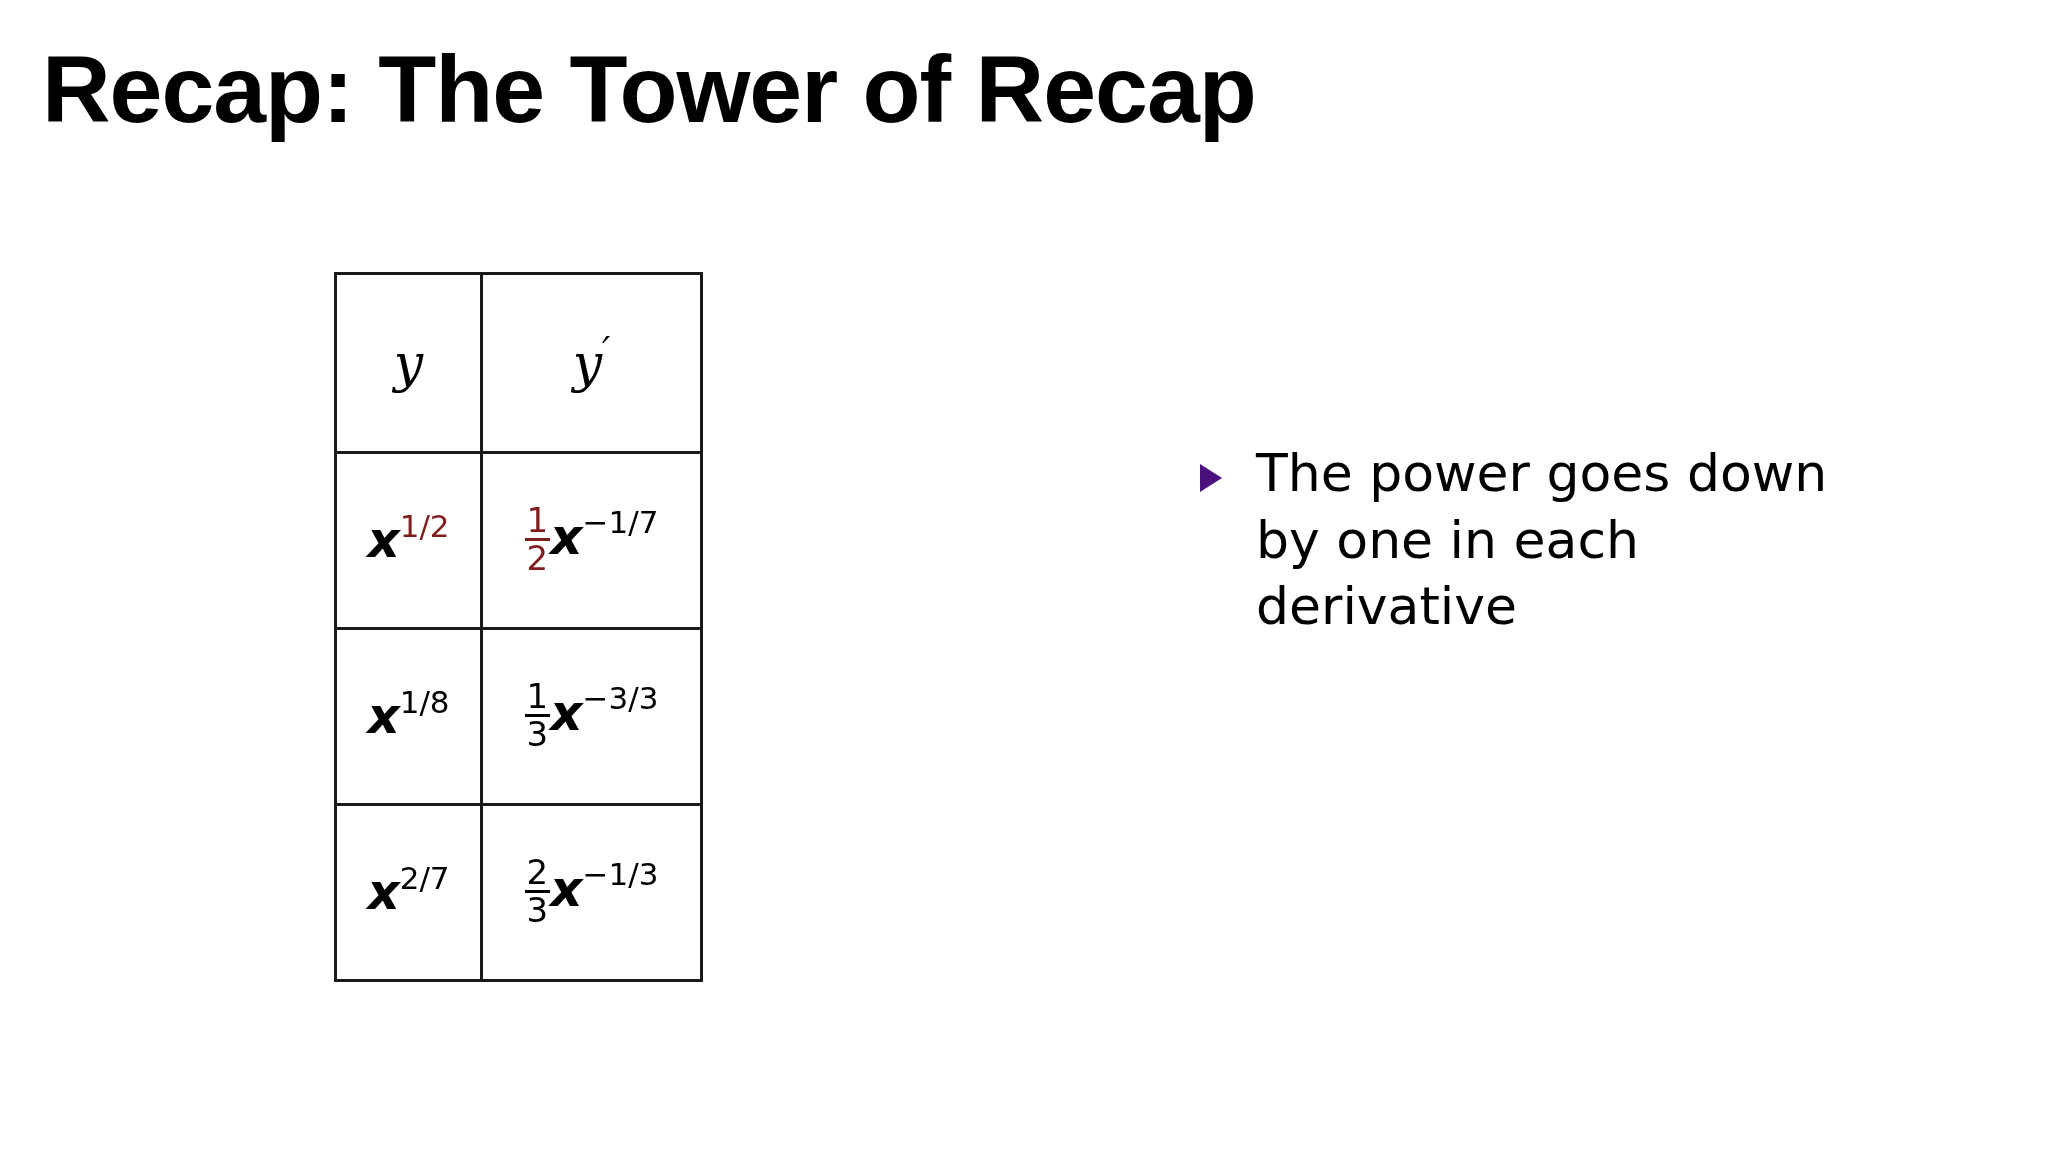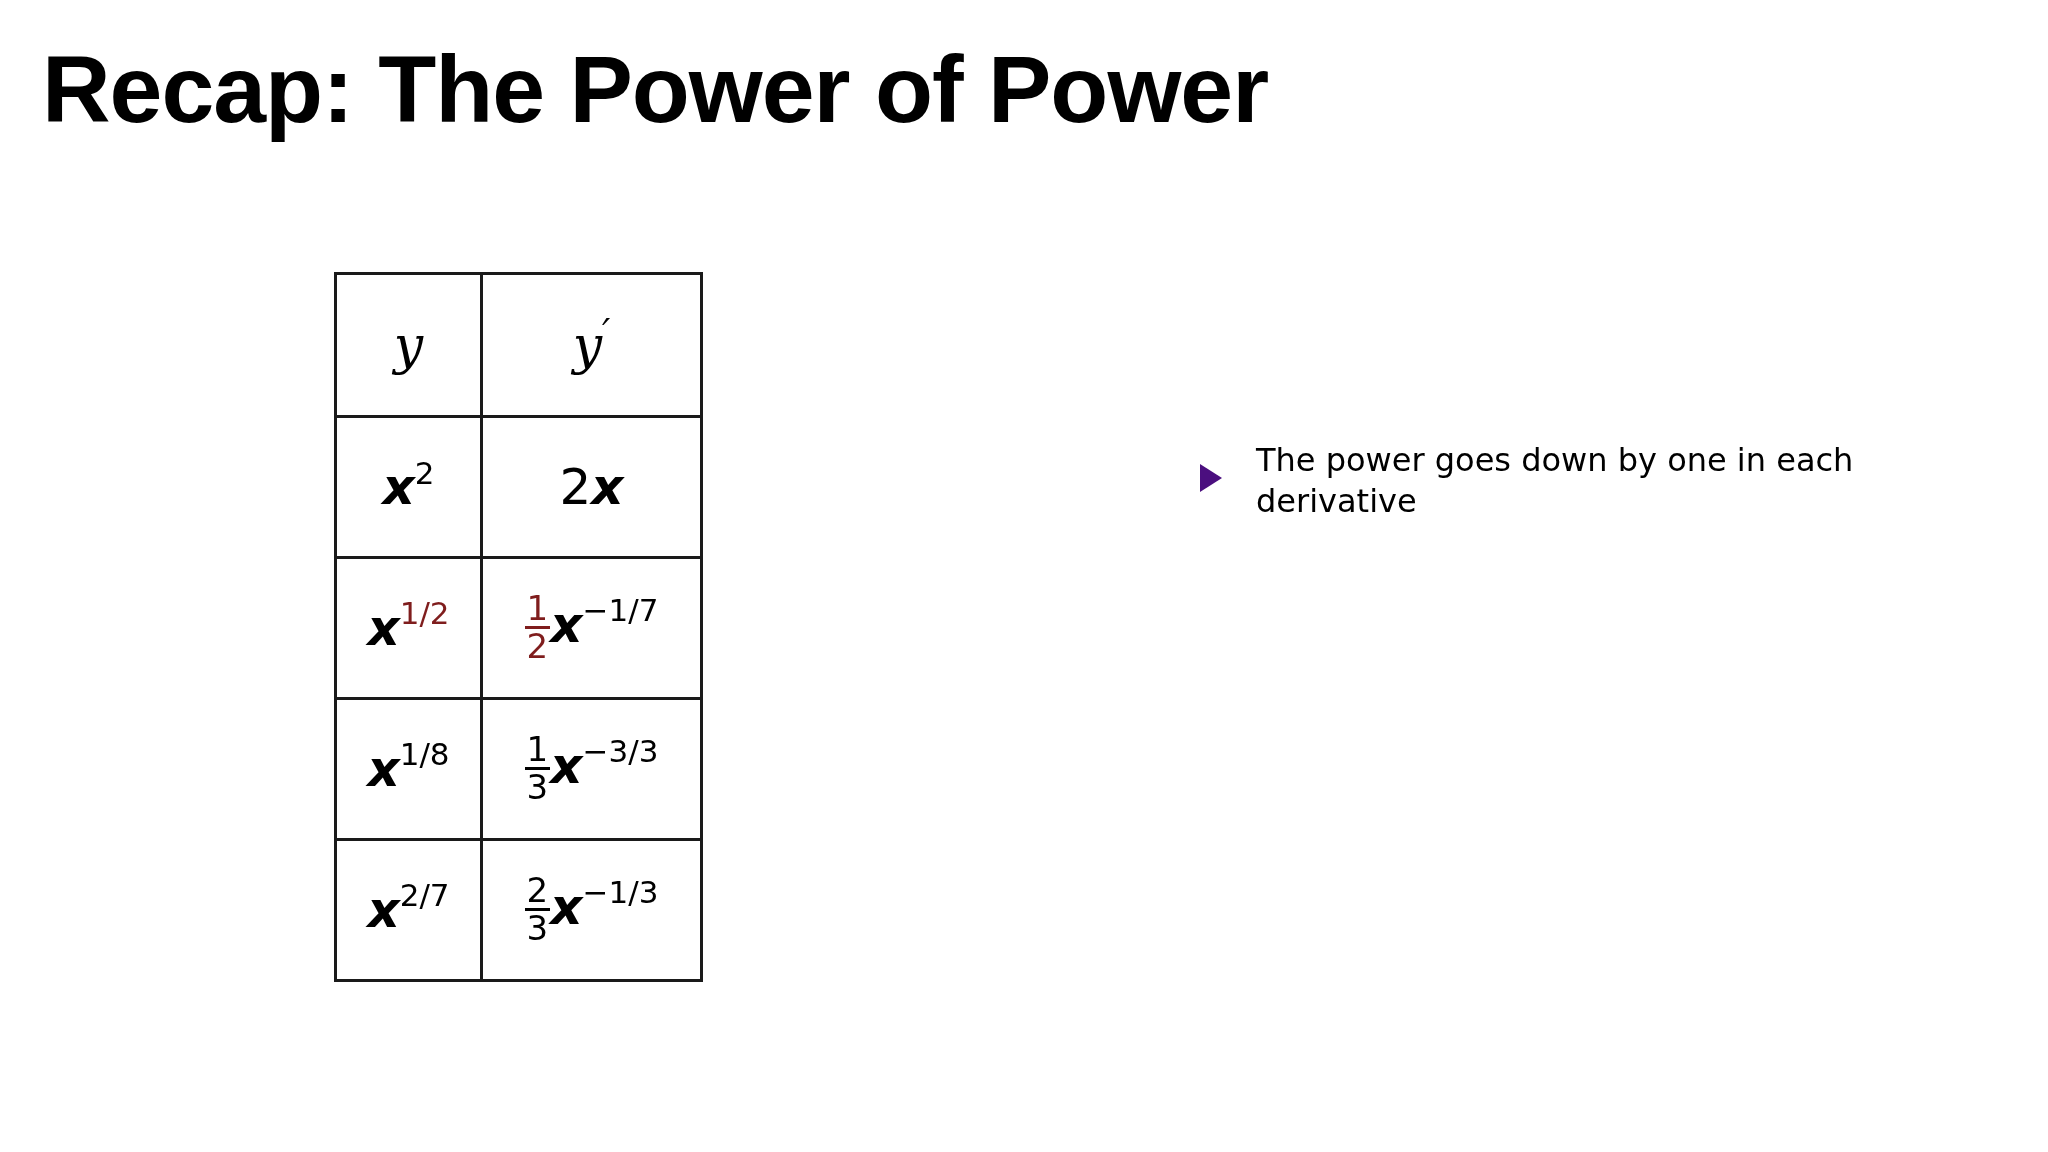--- a/index.html
+++ b/index.html
@@ -134,55 +134,47 @@
     margin-top: 24px;
     width: 0;
     height: 0;
     border-top: 14px solid transparent;
     border-bottom: 14px solid transparent;
     border-left: 22px solid #4B0F7F;
   }
   .bullet-text {
     flex: 1 1 auto;
     font-family: "DejaVu Sans", "Liberation Sans", sans-serif;
-    font-size: 32px;
+    font-size: 52px;
     line-height: 1.28;
     color: #000000;
   }
 </style>
 </head>
 <body>
 
-<div id="slide-title">Recap: The Power of Power</div>
+<div id="slide-title">Recap: The Tower of Recap</div>
 
 <div id="derivative-table-wrap">
   <table class="deriv">
     <colgroup>
       <col class="c-left">
       <col class="c-right">
     </colgroup>
     <tbody>
 
       <tr class="header-row">
         <th>
           <span class="math">y</span>
         </th>
         <th>
           <span class="math"><span>y</span><span class="prime">′</span></span>
         </th>
       </tr>
 
-      <tr class="body-row">
-        <td>
-          <span class="math-sans"><span class="var">x</span><sup class="exp">2</sup></span>
-        </td>
-        <td>
-          <span class="math-sans"><span class="coef">2</span><span class="var">x</span></span>
-        </td>
-      </tr>
 
 
       <tr class="body-row">
         <td>
           <span class="math-sans"><span class="var">x</span><sup class="exp red">1/2</sup></span>
         </td>
         <td>
           <span class="math-sans"><span class="frac red"><span class="num">1</span><span class="den">2</span></span><span class="var">x</span><sup class="exp">−1/7</sup></span>
         </td>
       </tr>

